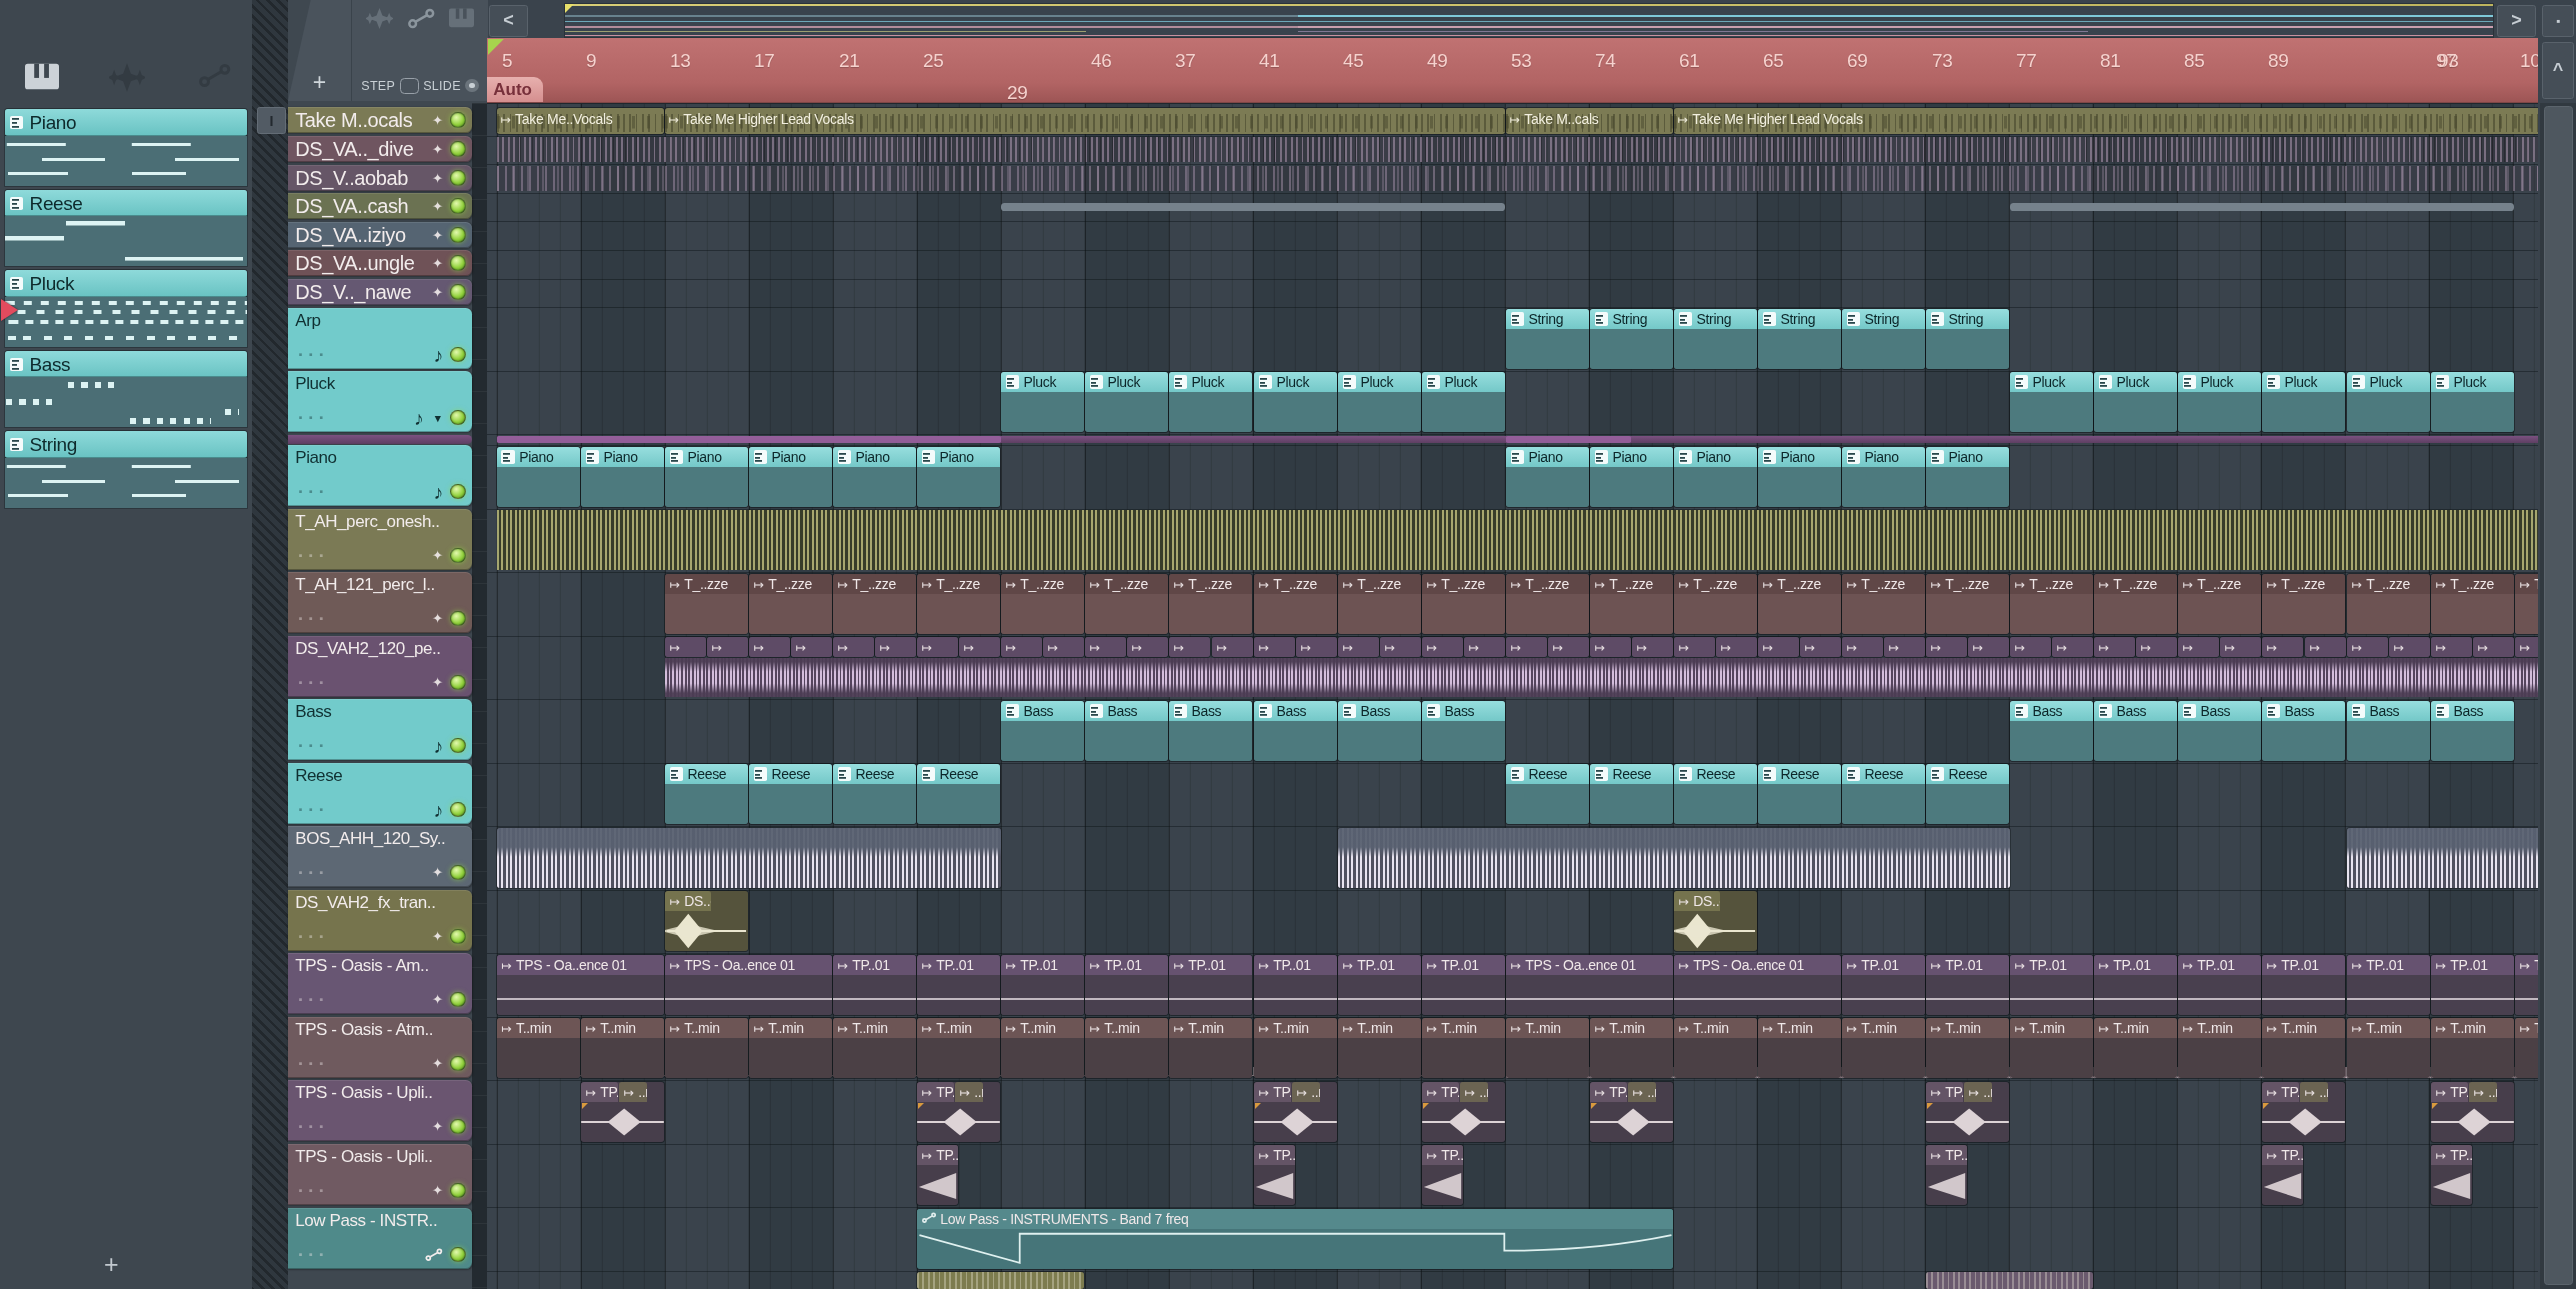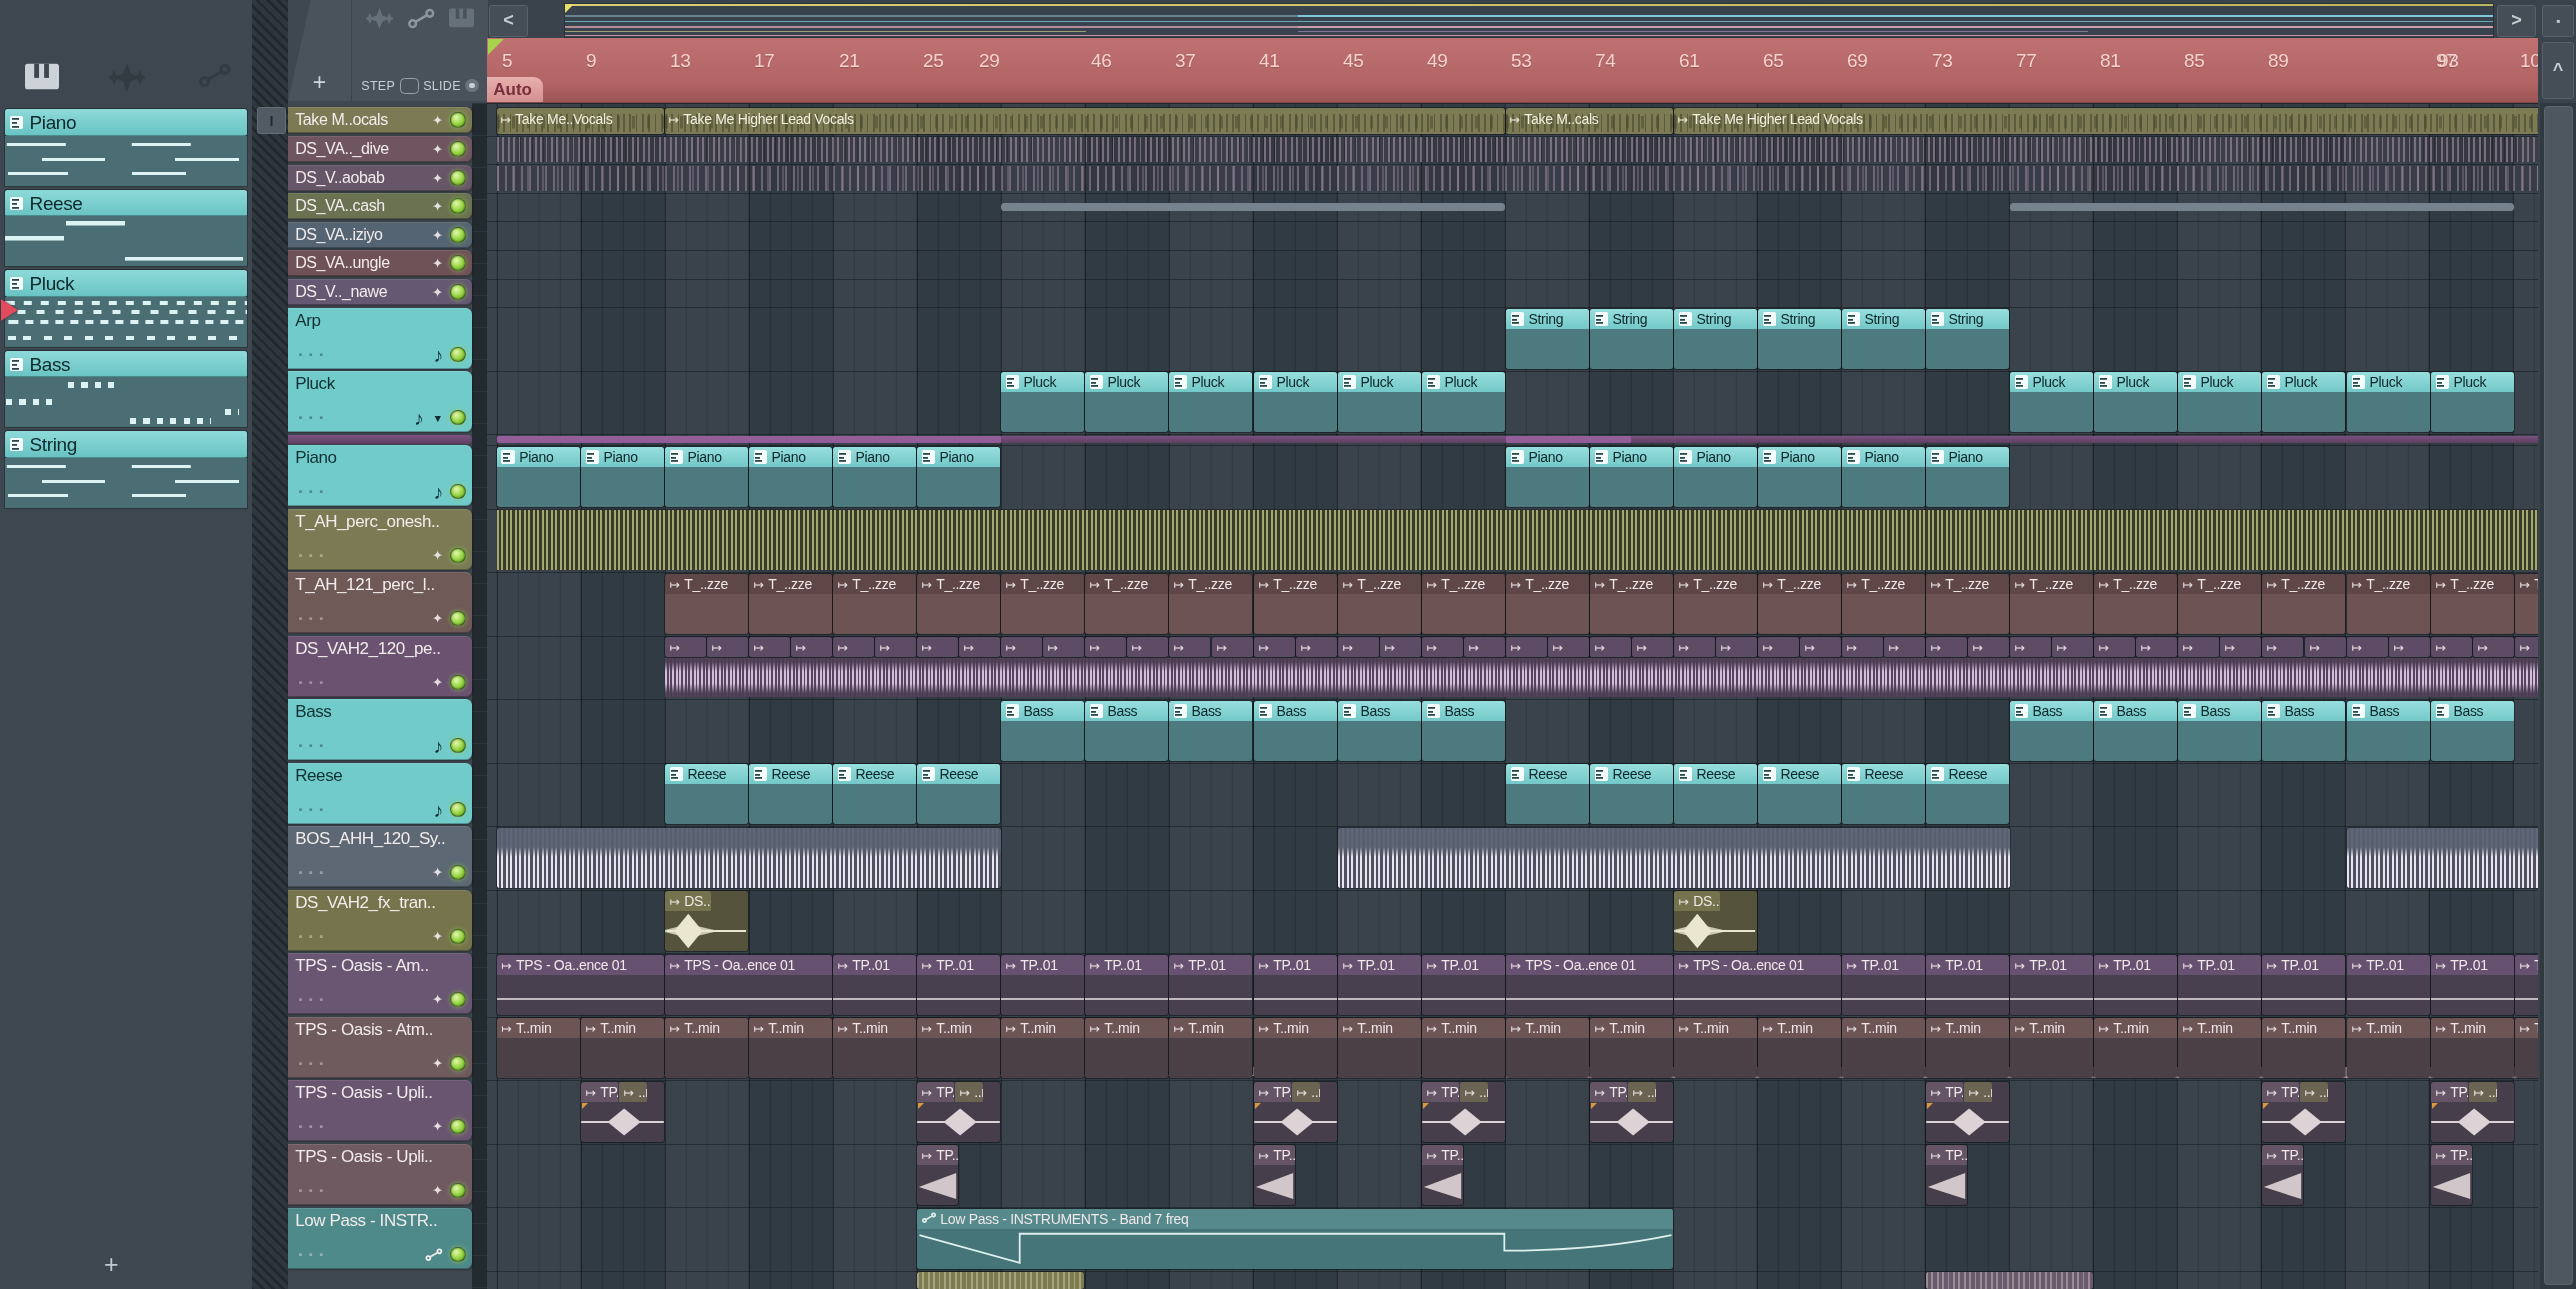--- a/index.html
+++ b/index.html
@@ -41,21 +41,21 @@
   .stepbox{width:17px;height:14.3px;border:1.8px solid #98a0a8;border-radius:4.5px;background:transparent}
   .slidedot{width:13.4px;height:13.4px;border-radius:50%;background:#6b747c;display:flex;align-items:center;justify-content:center}
   .slidedot>i{width:5.4px;height:5.4px;border-radius:50%;background:#c8cfd4}
   #rack-minicol{position:absolute;left:184px;top:103px;width:15px;bottom:0;background:#232a30;
     background-image:repeating-linear-gradient(180deg,rgba(255,255,255,.05) 0 0.9px,transparent 0.9px 32px)}
   .rrow{position:absolute;left:0;width:184px;border-radius:0 6.3px 6.3px 0;color:#f2ecec;box-sizing:border-box;
     box-shadow:inset 0 -0.9px 0 rgba(0,0,0,.28),inset 0 0.9px 0 rgba(255,255,255,.09),0.9px 0.9px 1.8px rgba(0,0,0,.3)}
   .rrow.rteal{color:#103032}
   .rrow.s{display:flex;align-items:center;padding:0 6.3px 0 7.2px}
   .rrow.s .rname{flex:1}
-  .rname{font-size:16px;letter-spacing:-0.4px;white-space:nowrap;overflow:hidden}
+  .rname{font-size:20px;letter-spacing:-0.4px;white-space:nowrap;overflow:hidden}
   .rrow.t .rname{position:absolute;top:2.7px;left:7.2px;right:5.4px;font-size:17px}
   .rline2{position:absolute;left:10.7px;right:6.3px;bottom:4.5px;height:19.7px;display:flex;align-items:center}
   .rdots{font-size:10.7px;letter-spacing:1.8px;opacity:.4;font-weight:bold;line-height:9px}
   .rspark{margin-left:auto;font-size:13.4px;opacity:.9}
   .rnote{margin-left:auto;font-size:19.7px;line-height:14.3px}
   .rdrop{font-size:10.7px;margin-left:9px}
   .led{width:13.4px;height:13.4px;border-radius:50%;margin-left:7.2px;flex:0 0 auto;
     background:radial-gradient(circle at 38% 32%,#e2f8ad,#93d23e 55%,#4e8a1c);
     border:0.9px solid rgba(25,35,25,.55);box-shadow:0 0 5.4px rgba(150,220,70,.55),inset 0 0 1.8px rgba(20,40,10,.6)}
   .rsep{position:absolute;left:0;width:184px;height:9px;border-radius:0 5.4px 5.4px 0;
@@ -422,21 +422,21 @@
 
 <div id="ruler">
   <div id="play-marker"></div>
   <div id="auto-tab">Auto</div>
 <div class="rnum" style="left: 15px;">5</div>
     <div class="rnum" style="left: 99px;">9</div>
     <div class="rnum" style="left: 183px;">13</div>
     <div class="rnum" style="left: 267px;">17</div>
     <div class="rnum" style="left: 352px;">21</div>
     <div class="rnum" style="left: 436px;">25</div>
-    <div class="rnum" style="left: 492px;">29</div>
+    <div class="rnum" style="left: 520px; margin-top: 32px;">29</div>
     <div class="rnum" style="left: 604px;">46</div>
     <div class="rnum" style="left: 688px;">37</div>
     <div class="rnum" style="left: 772px;">41</div>
     <div class="rnum" style="left: 856px;">45</div>
     <div class="rnum" style="left: 940px;">49</div>
     <div class="rnum" style="left: 1024px;">53</div>
     <div class="rnum" style="left: 1108px;">74</div>
     <div class="rnum" style="left: 1192px;">61</div>
     <div class="rnum" style="left: 1276px;">65</div>
     <div class="rnum" style="left: 1360px;">69</div>

